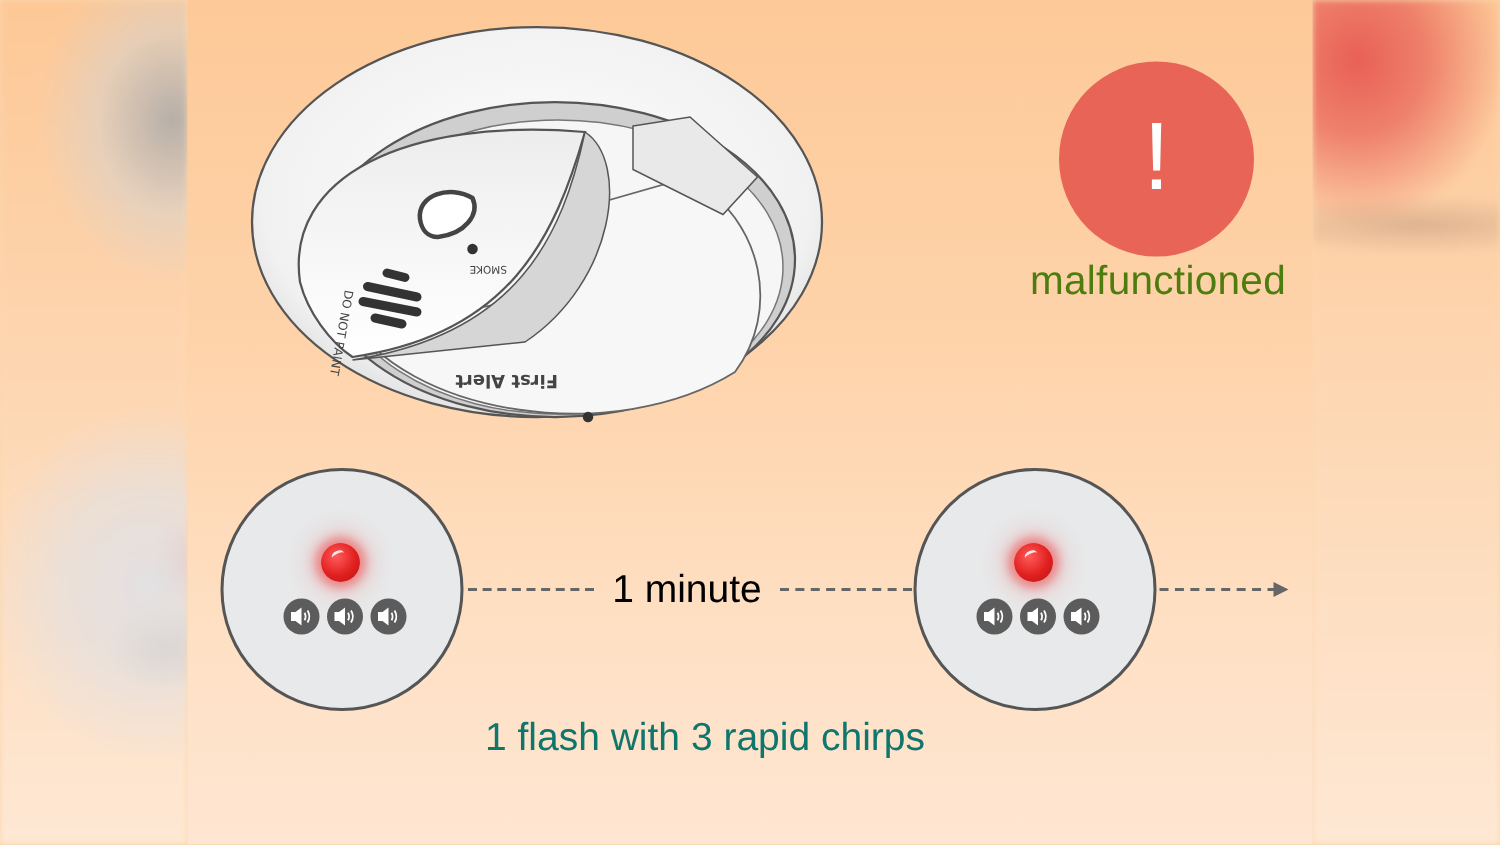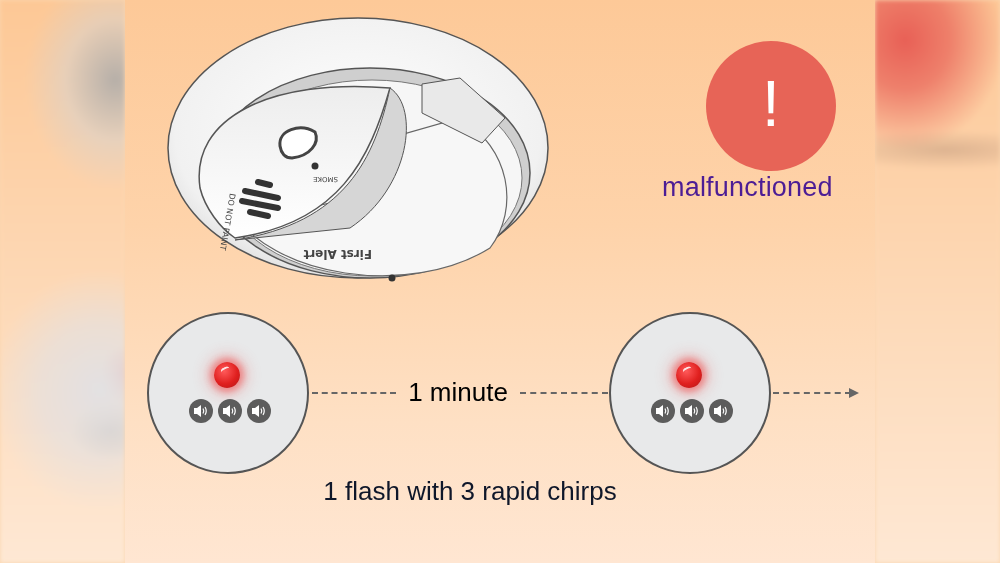--- a/index.html
+++ b/index.html
@@ -23,22 +23,22 @@
   .panel { position:absolute; left:125px; top:0; width:750px; height:563px;
     background: linear-gradient(180deg, #fdc998 0%, #fed3aa 40%, #fee0c4 75%, #ffe6d2 100%); }
 
   
   .detector { position:absolute; left:160px; top:8px; width:390px; height:290px; }
 
   
   .alert-circle { position:absolute; left:706px; top:41px; width:130px; height:130px; border-radius:50%;
     background:#e76457; display:flex; align-items:center; justify-content:center; }
   .alert-mark { color:#fff; font-size:64px; line-height:1; font-family:"Liberation Sans", sans-serif; margin-top:-4px; }
-  .alert-label { position:absolute; left:662px; top:172px; width:220px; 
-    font-size:27px; color:#4c1d95; letter-spacing:0.2px; }
+  .alert-label { position:absolute; left:662px; top:172px; width:220px; text-align:center;
+    font-size:27px; color:#4d7c0f; letter-spacing:0.2px; }
 
   
   .unit { position:absolute; width:162px; height:162px; border-radius:50%;
     background:#e8e9ea; border:2px solid #555; box-sizing:border-box; }
   .unit.u1 { left:147px; top:312px; }
   .unit.u2 { left:609px; top:312px; }
   .led { position:absolute; left:65px; top:48px; width:26px; height:26px; border-radius:50%;
     background: radial-gradient(circle at 40% 35%, #ff5a5a 0%, #e0201f 55%, #b51515 100%);
     box-shadow: 0 0 6px 4px rgba(240,60,60,0.45), 0 0 14px 8px rgba(240,80,80,0.25); }
   .led::after { content:""; position:absolute; left:7px; top:5px; width:9px; height:5px; border-top:2px solid rgba(255,255,255,0.85);
@@ -47,21 +47,21 @@
   .spk { width:24px; height:24px; border-radius:50%; background:#5c5c5c; position:relative; }
   .spk svg { position:absolute; left:4px; top:5px; }
 
   .dash { position:absolute; border-top:2px dashed #666; height:0; }
   .dash.d1 { left:312px; top:392px; width:84px; }
   .dash.d2 { left:520px; top:392px; width:88px; }
   .dash.d3 { left:773px; top:392px; width:78px; }
   .arrowhead { position:absolute; left:849px; top:388px; width:0; height:0;
     border-top:5px solid transparent; border-bottom:5px solid transparent; border-left:10px solid #666; }
   .minute { position:absolute; left:400px; top:377px; width:116px; text-align:center; font-size:26px; color:#000000; }
-  .caption { position:absolute; left:250px; top:476px; width:440px; text-align:center; font-size:26px; color:#0f172a; }
+  .caption { position:absolute; left:250px; top:476px; width:440px; text-align:center; font-size:26px; color:#0f766e; }
 </style>
 </head>
 <body>
 
 <div class="side left"></div>
 <div class="side right"></div>
 
 <div class="panel"></div>
 
 <svg class="detector" viewBox="0 0 390 290" xmlns="http://www.w3.org/2000/svg">

